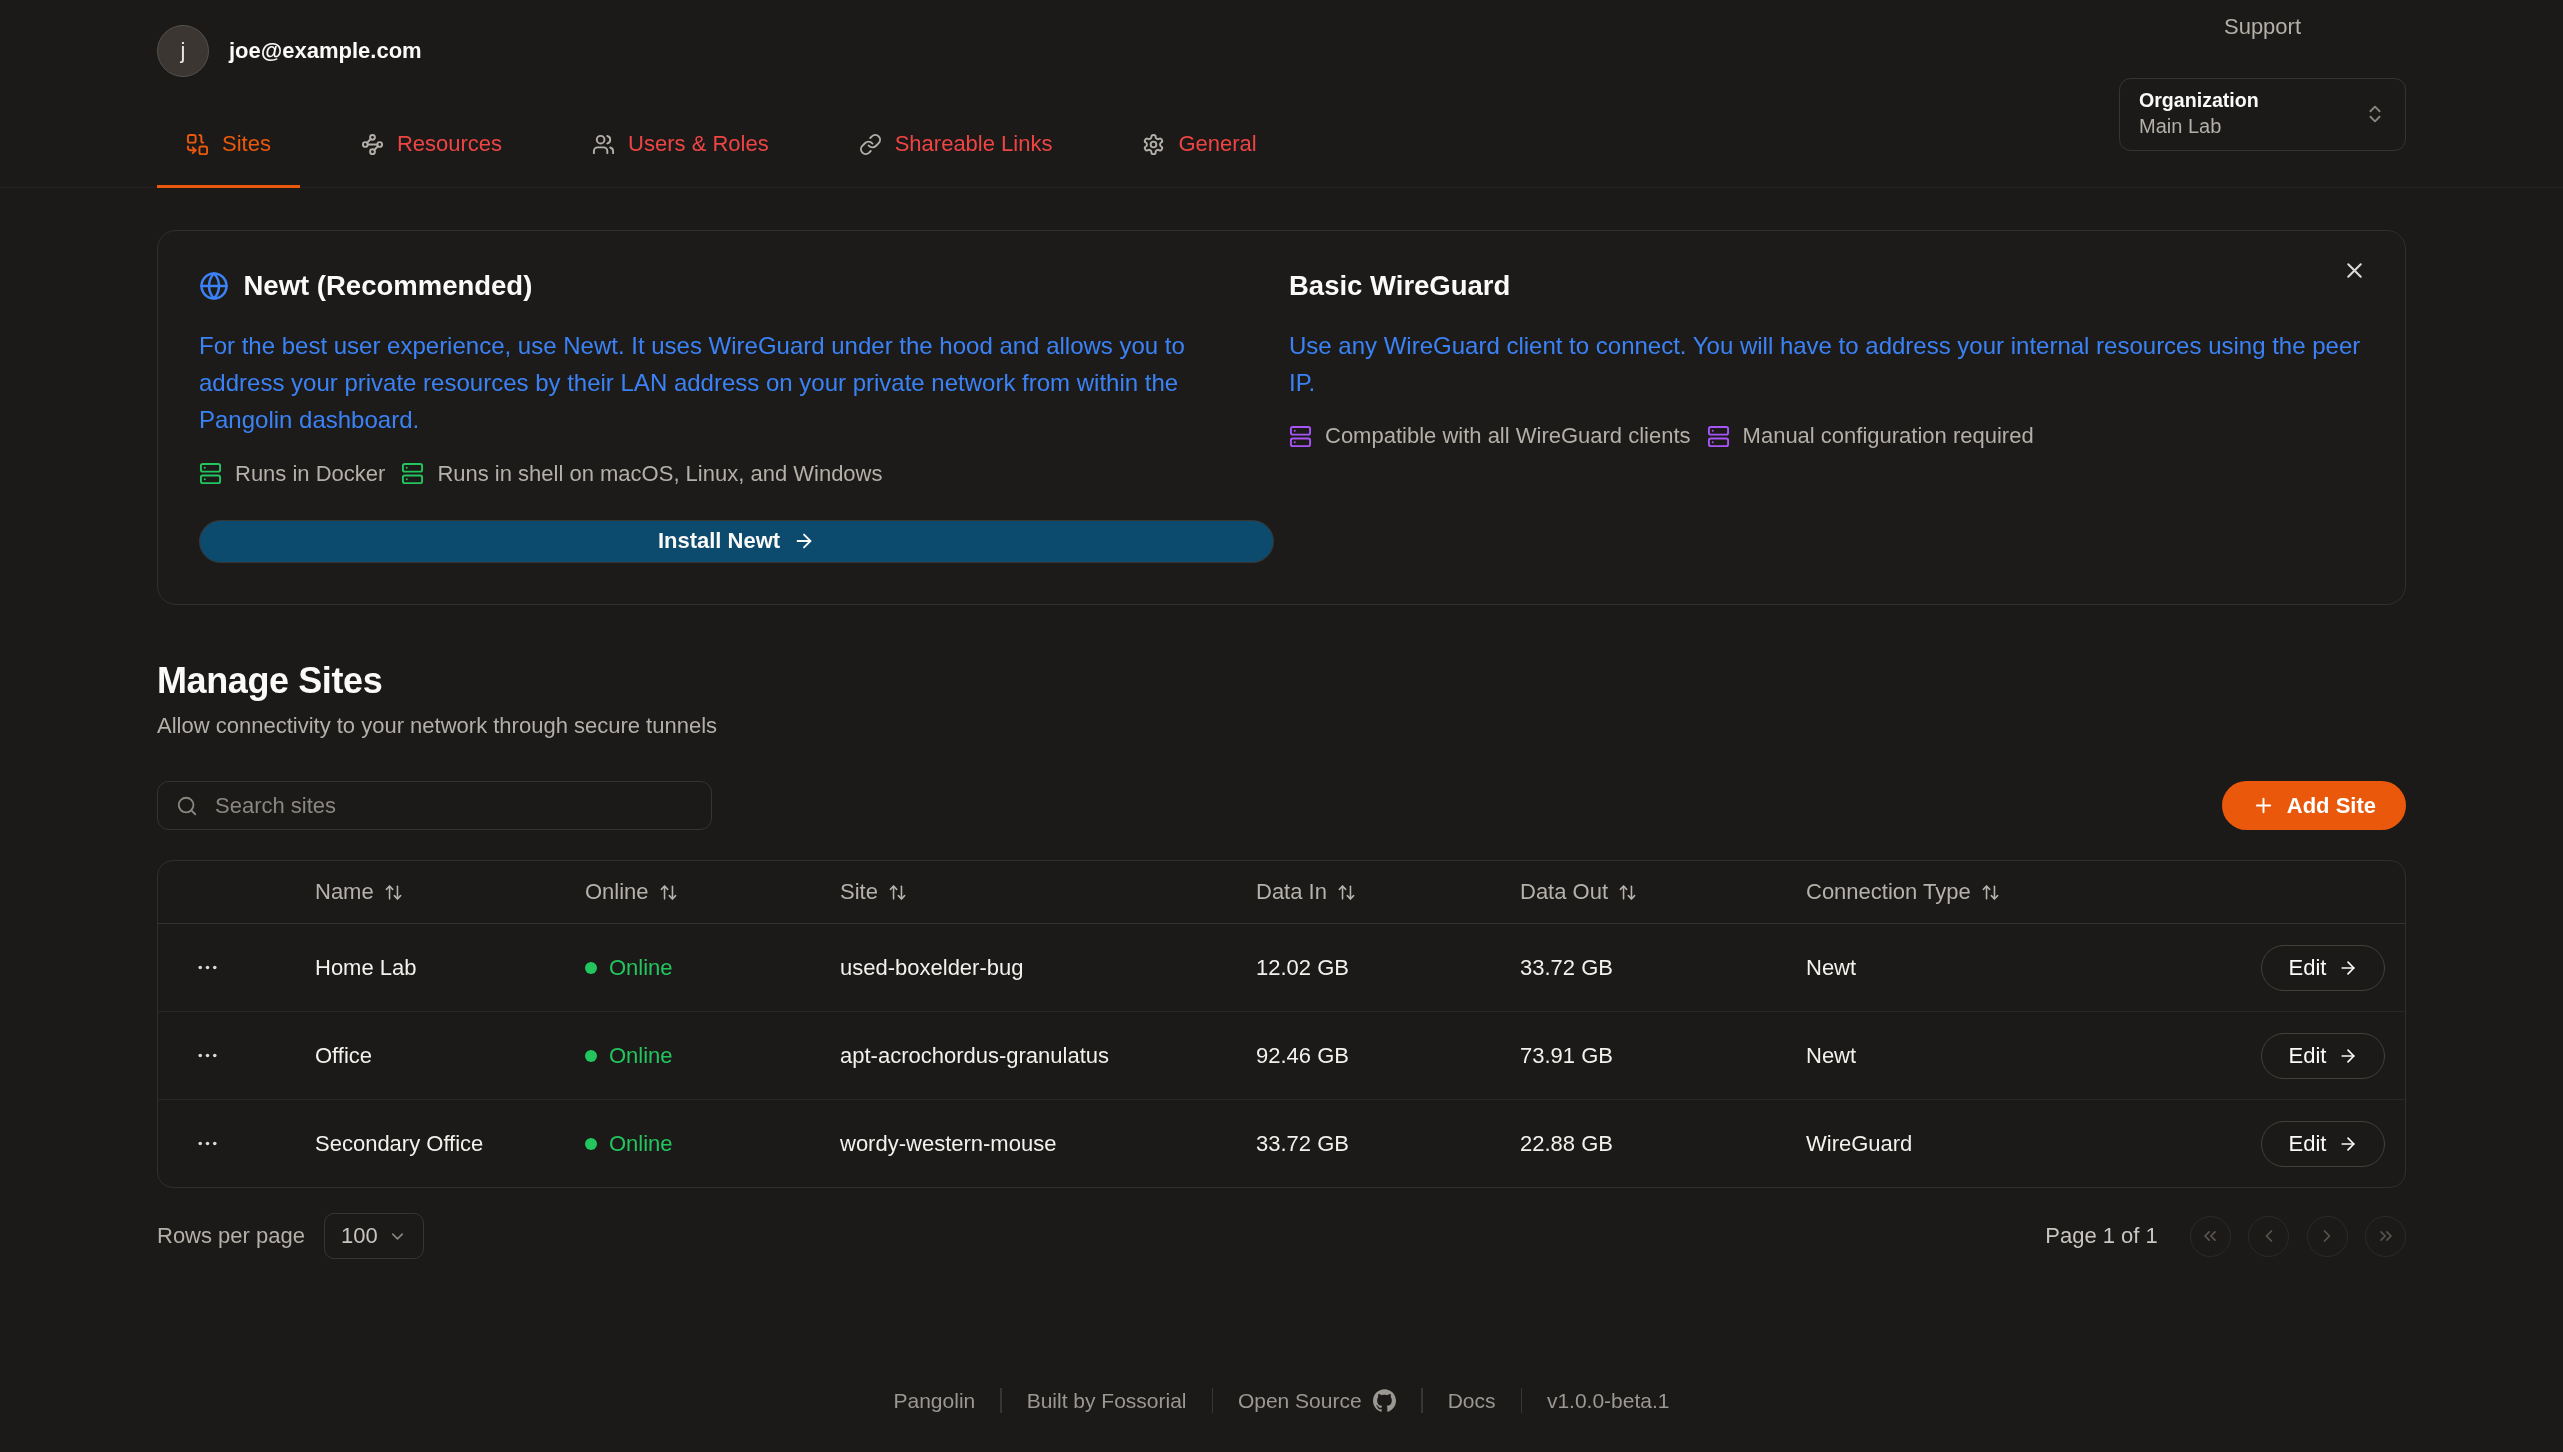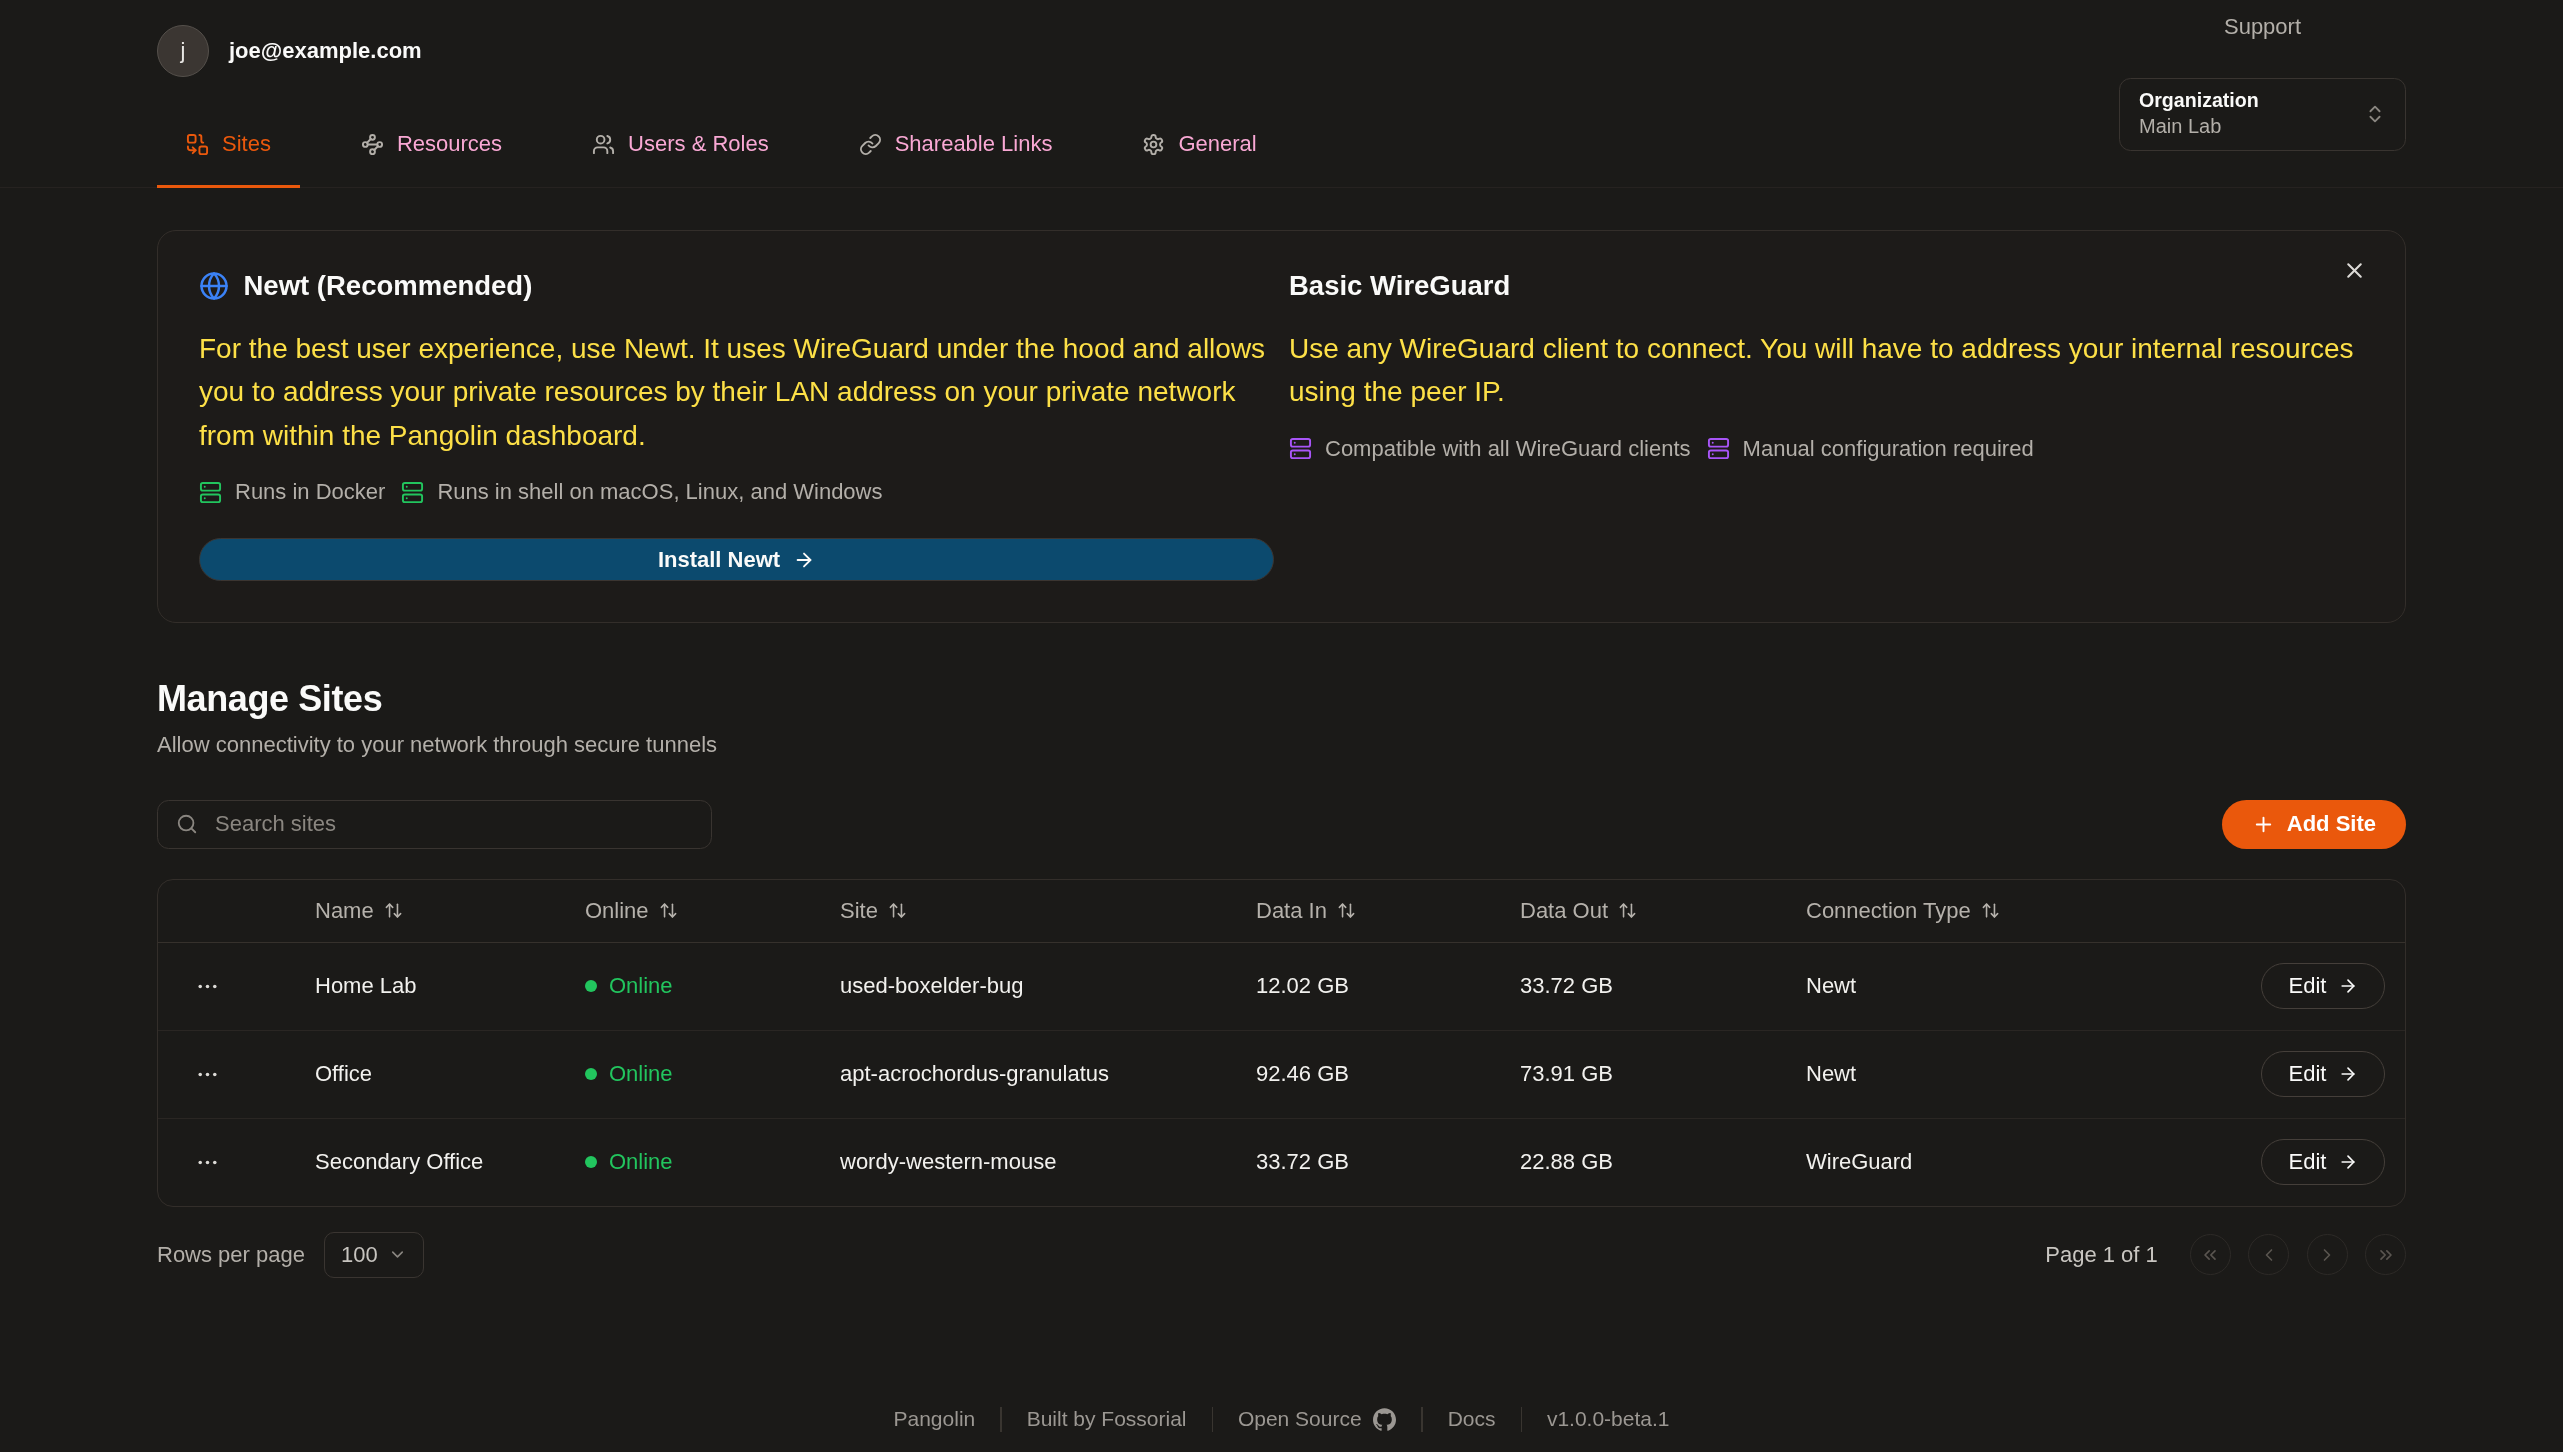--- a/index.html
+++ b/index.html
@@ -41,21 +41,21 @@
 
   
   .tabsbar {
     height:87px; padding:0 157px;
     display:flex; align-items:stretch; gap:32px;
     border-bottom:1.4px solid #262220;
   }
   .tab {
     display:flex; align-items:center; gap:13px;
     padding:0 29px; position:relative; cursor:pointer;
-    font-size:22px; color:#f9a8d4;
+    font-size:22px; color:#ef4444;
   }
   .tab .icon { color:#b3afa9; }
   .tab.active { color:#ea580c; }
   .tab.active .icon { color:#ea580c; }
   .tab.active::after {
     content:""; position:absolute; left:0; right:0; bottom:-1.4px;
     height:3.6px; background:#ea580c;
   }
 
   
@@ -70,21 +70,21 @@
     min-height:362px;
     gap:15px;
   }
   .banner-close {
     position:absolute; top:23px; right:35px;
     background:none; border:none; color:#dcdad6; cursor:pointer;
     width:32px; height:32px; display:flex; align-items:center; justify-content:center;
   }
   .banner-title { display:flex; align-items:center; gap:14.5px; font-size:27.5px; font-weight:700; }
   .banner-title .icon-blue { color:#3b82f6; }
-  .banner-desc { margin-top:25px; font-size:28px; line-height:1.55; color:#fde047; }
+  .banner-desc { margin-top:25px; font-size:24px; line-height:1.55; color:#3b82f6; }
   .features { margin-top:22px; list-style:none; display:flex; gap:16px; }
   .feature { display:flex; align-items:center; gap:13px; font-size:22px; color:#b3afa9; }
   .feature .icon-green { color:#22c55e; }
   .feature .icon-purple { color:#a855f7; }
   .install-btn {
     margin-top:33px; width:100%; height:43px;
     display:flex; align-items:center; justify-content:center; gap:13px;
     background:#0c4a6e; border:1.4px solid #3b3531; border-radius:27.5px;
     color:#fafaf9; font-size:22px; font-weight:700; cursor:pointer;
     font-family:inherit;

